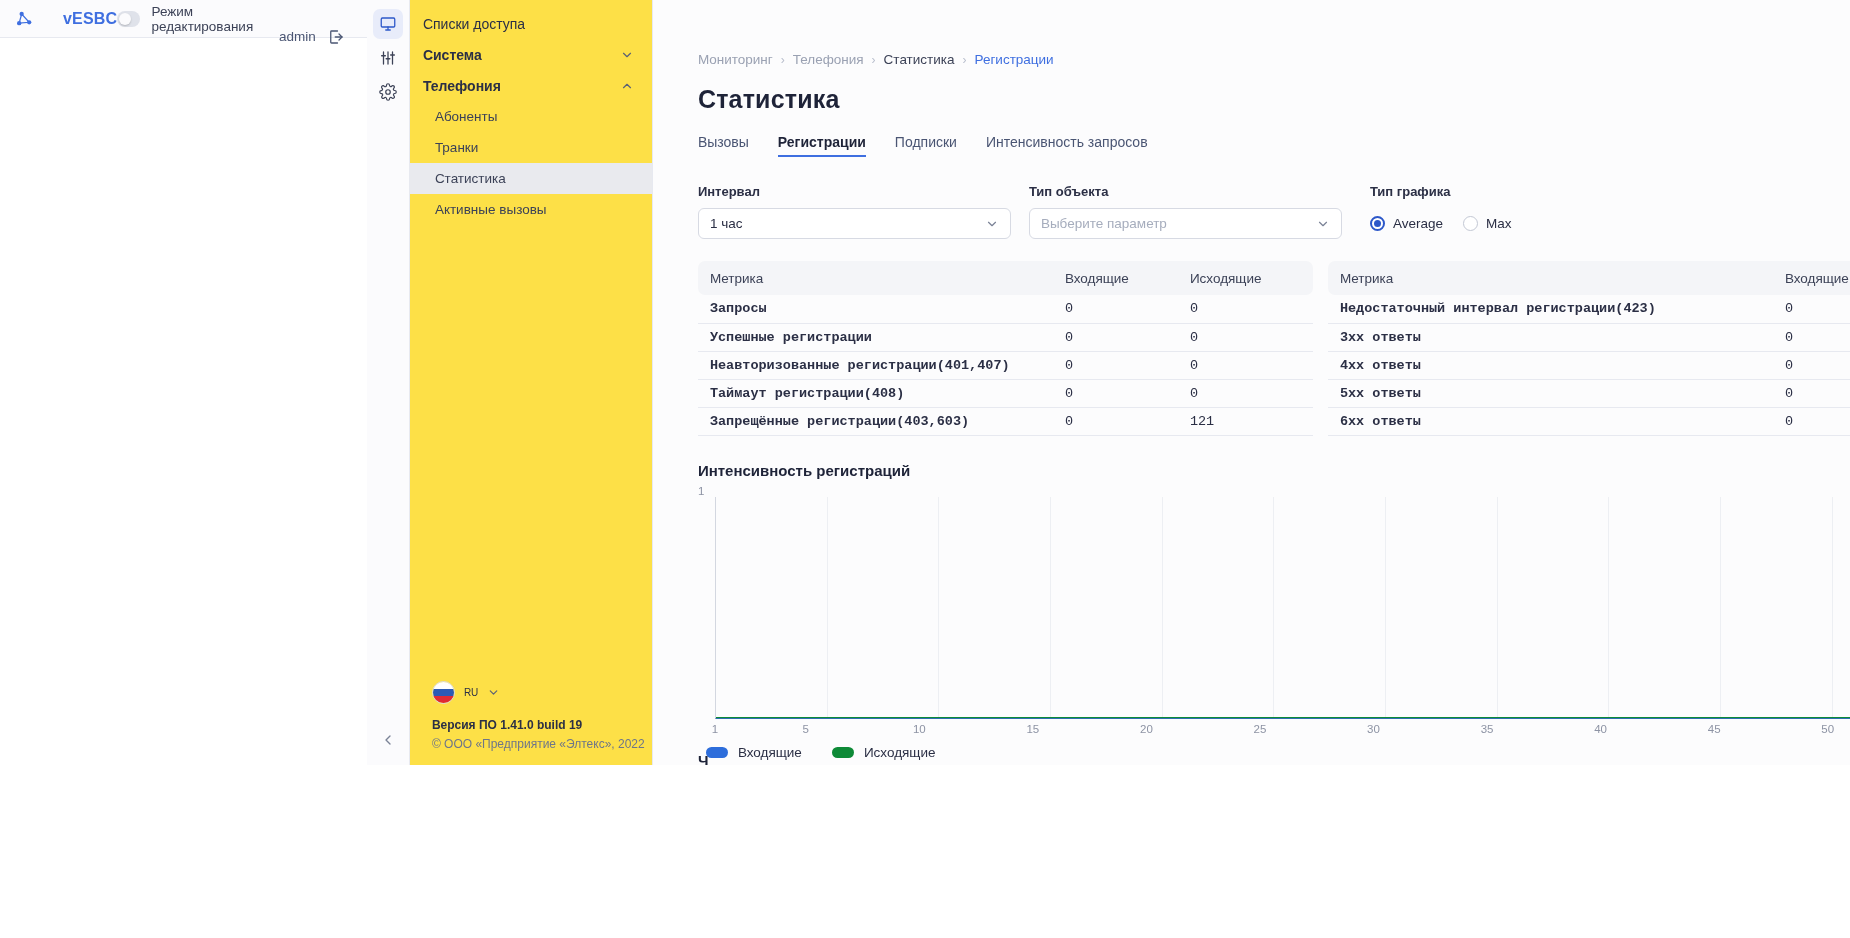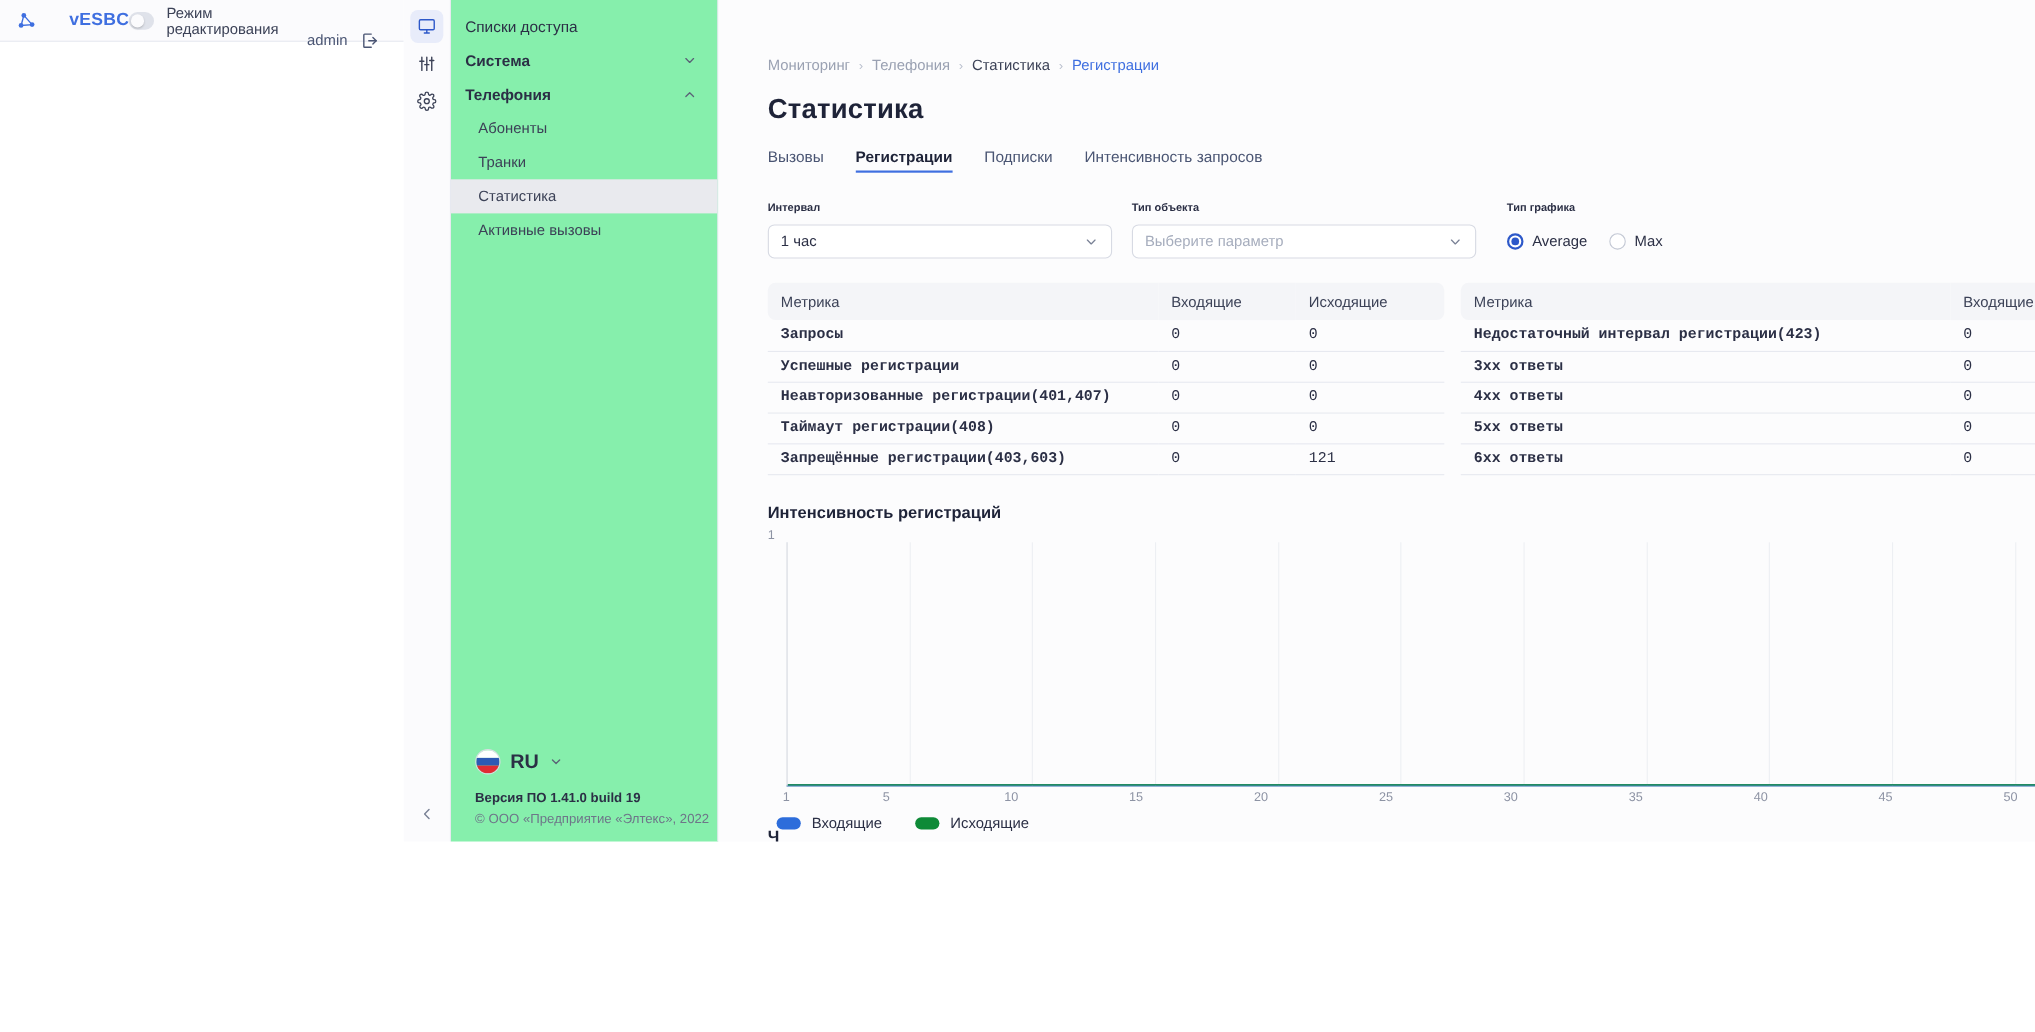--- a/index.html
+++ b/index.html
@@ -66,21 +66,21 @@
   .rail-btn.active { background: #e8ecfa; color: #2d58c9; }
   .rail-collapse {
     position: absolute; bottom: 12px; left: 50%; transform: translateX(-50%);
     width: 26px; height: 26px; display: flex; align-items: center; justify-content: center;
     cursor: pointer; color: #7a8296;
   }
 
   
   .nav {
     width: 243px; min-width: 243px;
-    background: #86efac;
+    background: #fde047;
     border-right: 1px solid #e7e9f0;
     display: flex; flex-direction: column;
     padding-top: 8px;
   }
   .nav-item {
     height: 31px; display: flex; align-items: center;
     padding: 0 18px 0 13px; font-size: 14px; color: #2b2f45;
     cursor: pointer; justify-content: space-between;
   }
   .nav-item.group { font-weight: bold; gap: 28px; }
@@ -91,21 +91,21 @@
   .nav-footer { padding: 0 0 14px 22px; }
   .lang-row { display: flex; align-items: center; gap: 9px; cursor: pointer; margin-bottom: 14px; }
   .flag {
     width: 23px; height: 23px; border-radius: 50%; overflow: hidden;
     display: flex; flex-direction: column; border: 1px solid #dadce4;
   }
   .flag i { display: block; height: 33.34%; width: 100%; }
   .flag .w { background: #ffffff; }
   .flag .b { background: #2c5ab5; }
   .flag .r { background: #e02b34; }
-  .lang-code { font-size: 18px; font-weight: bold; color: #2b2f45; }
+  .lang-code { font-size: 10px; font-weight: normal; color: #2b2f45; }
   .ver { font-size: 12px; font-weight: bold; color: #2b2f45; margin-bottom: 5px; }
   .copy { font-size: 12px; color: #6e7689; }
 
   
   .main {
     flex: 1; min-width: 0;
     background: #fcfcfd;
     overflow: hidden;
     padding: 52px 40px 0 45px;
     position: relative;
@@ -120,21 +120,21 @@
 
   .tabs { display: flex; gap: 29px; margin-bottom: 27px; }
   .tab {
     font-size: 14px; color: #4a5573; cursor: pointer;
     padding-bottom: 5px; border-bottom: 2px solid transparent;
   }
   .tab.active { color: #1e2338; font-weight: bold; border-bottom-color: #3f6fe0; }
 
   .filters { display: flex; align-items: flex-start; margin-bottom: 22px; }
   .field { display: flex; flex-direction: column; }
-  .field-label { font-size: 10px; font-weight: bold; color: #2b2f45; margin-bottom: 9px; }
+  .field-label { font-size: 13px; font-weight: bold; color: #2b2f45; margin-bottom: 9px; }
   .select {
     height: 31px; border: 1px solid #d7dae3; border-radius: 6px;
     background: #ffffff; display: flex; align-items: center;
     padding: 0 11px; font-size: 13.5px; color: #2b2f45; cursor: pointer;
     justify-content: space-between;
   }
   .select.placeholder-state { color: #a6adbd; }
   .select .caret { color: #7a8296; display: flex; align-items: center; }
   .f-interval { width: 313px; margin-right: 18px; }
   .f-object { width: 313px; margin-right: 28px; }

